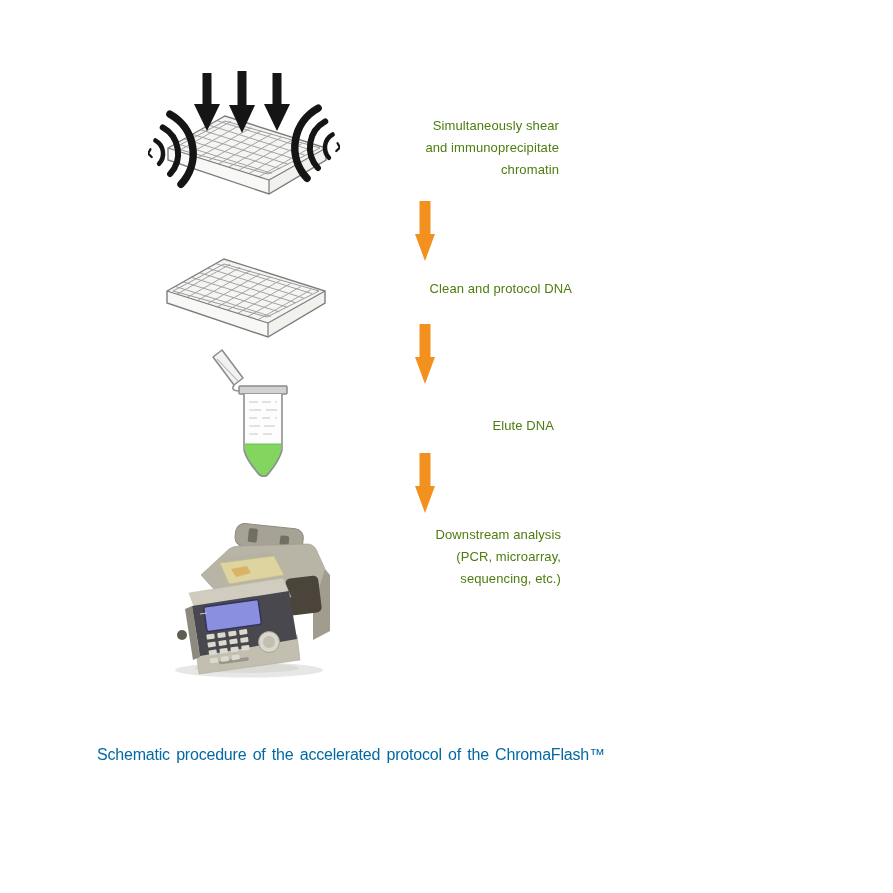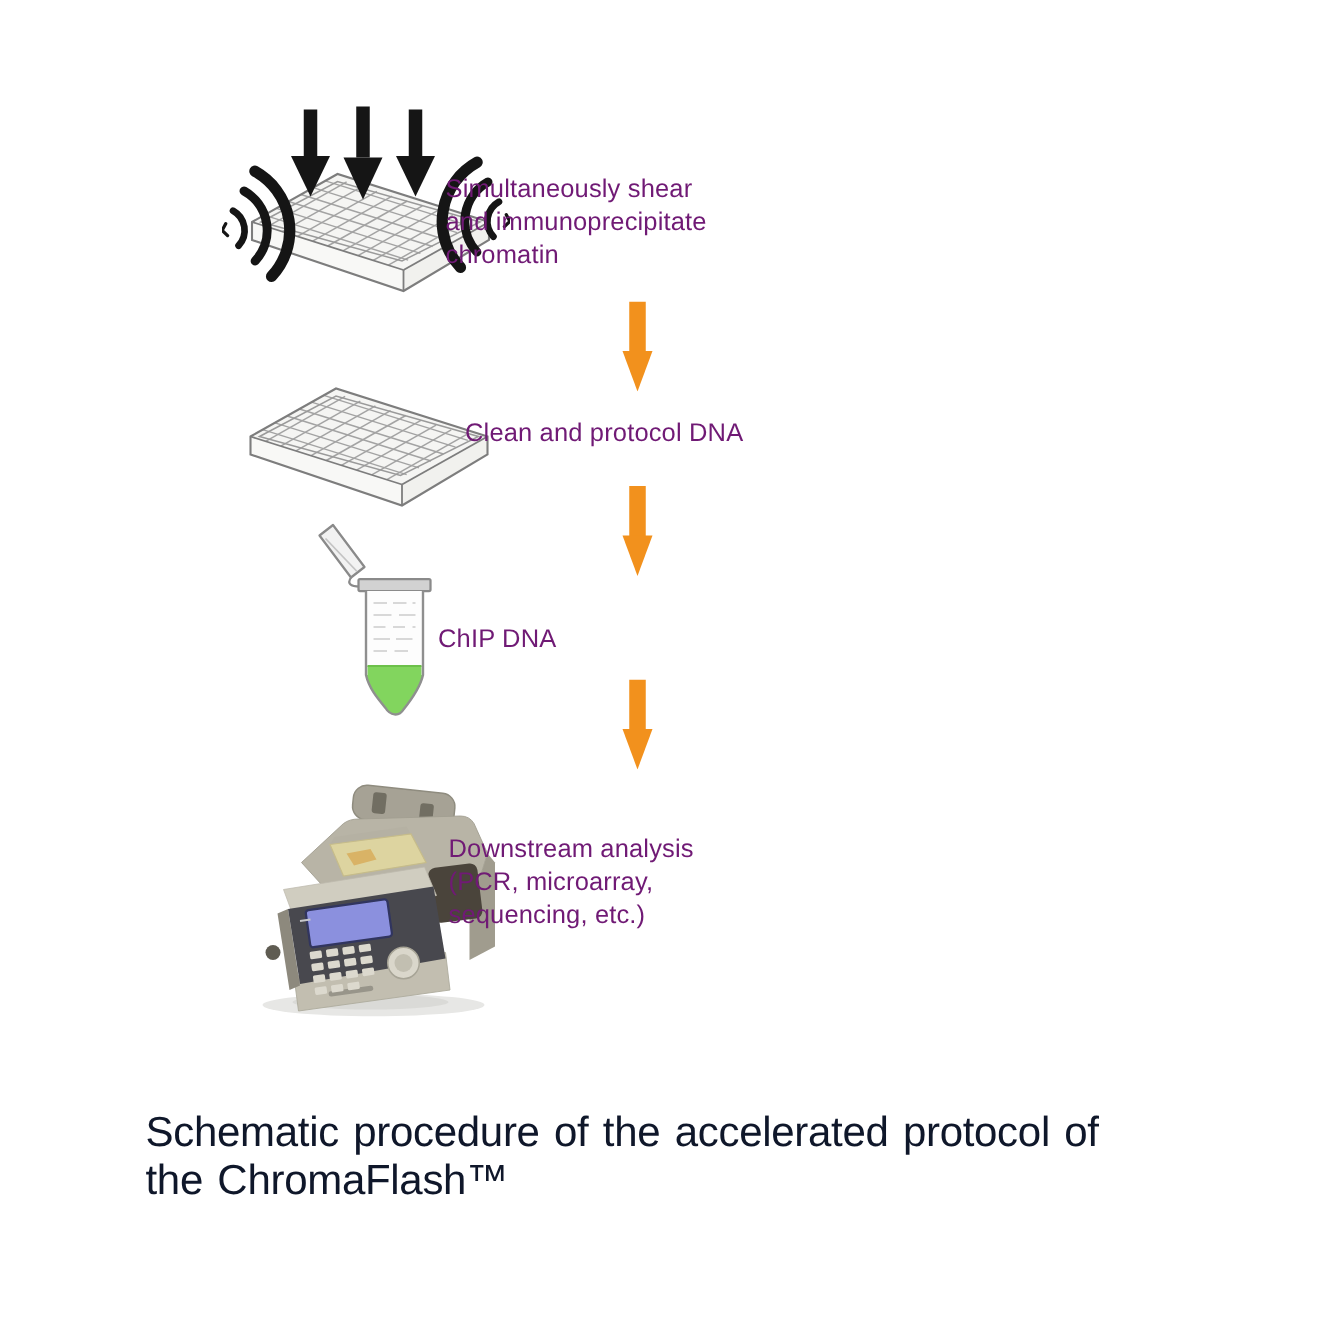--- a/index.html
+++ b/index.html
@@ -2,39 +2,39 @@
 <html><head>
 <meta charset="utf-8">
 <style>
   html,body{margin:0;padding:0;}
   body{
     width:893px;height:893px;background:#ffffff;position:relative;
     font-family:"Liberation Sans", sans-serif;overflow:hidden;
   }
   .abs{position:absolute;}
   .step-label{
-    position:absolute;width:262px;text-align:left;
-    font-size:17px;line-height:22px;color:#701a75;
+    position:absolute;width:262px;text-align:right;
+    font-size:13px;line-height:22px;color:#4d7c0f;
     white-space:pre-line;letter-spacing:0.1px;
   }
   #label-shear{left:297px;top:115px;}
   #label-clean{left:310px;top:278px;}
   #label-elute{left:292px;top:415px;}
-  #label-downstream{left:299px;top:555px;}
+  #label-downstream{left:299px;top:524px;}
   #g-shear{left:148px;top:60px;}
   #g-plate{left:158px;top:252px;}
   #g-tube{left:195px;top:348px;}
   #g-pcr{left:163px;top:513px;}
   .flow-arrow{position:absolute;left:414px;}
   #arrow-1{top:201px;}
   #arrow-2{top:324px;}
   #arrow-3{top:453px;}
   #caption{
     position:absolute;left:97px;top:739px;width:640px;
-    font-size:28px;line-height:31.5px;color:#0f172a;letter-spacing:-0.2px;
+    font-size:16px;line-height:31.5px;color:#0369a1;letter-spacing:-0.2px;
   }
   #caption .cap-line-1{word-spacing:2px;}
 </style>
 </head>
 <body>
 
 <svg width="0" height="0" style="position:absolute" aria-hidden="true">
   <defs>
     <clipPath id="plate-top-clip">
       <polygon points="7,38 64,6 165,38 108,70"></polygon>
@@ -150,21 +150,21 @@
 
   <g fill="#82D55E">
     <rect x="50" y="96" width="36" height="7" stroke="none"></rect>
     <path d="M49,102 C51,111 57,118 62,124 C65,129 71,130 74,125 C78,120 85,111 87,102 Z" stroke="none"></path>
   </g>
   <line x1="50" y1="96" x2="86" y2="96" stroke="#6cc04a" stroke-width="1.2"></line>
 
   <path d="M49,46 L49,102 C51,111 57,118 62,124 C65,129 71,130 74,125 C78,120 85,111 87,102 L87,46" fill="none" stroke="#8f8f8f" stroke-width="1.6"></path>
 </svg>
 
-<div id="label-elute" class="step-label">ChIP DNA</div>
+<div id="label-elute" class="step-label">Elute DNA</div>
 
 <svg id="arrow-3" class="flow-arrow" width="22" height="60" viewBox="0 0 22 60">
   <g fill="#F2911D">
       <use href="#orange-arrow-def"></use>
     </g>
 </svg>
 
 <svg id="g-pcr" class="abs" width="180" height="170" viewBox="0 0 180 170" role="img">
   <ellipse cx="86" cy="157" rx="74" ry="7.5" fill="#e7e7e5"></ellipse>
   <ellipse cx="84" cy="155" rx="52" ry="5" fill="#dadad7"></ellipse>

